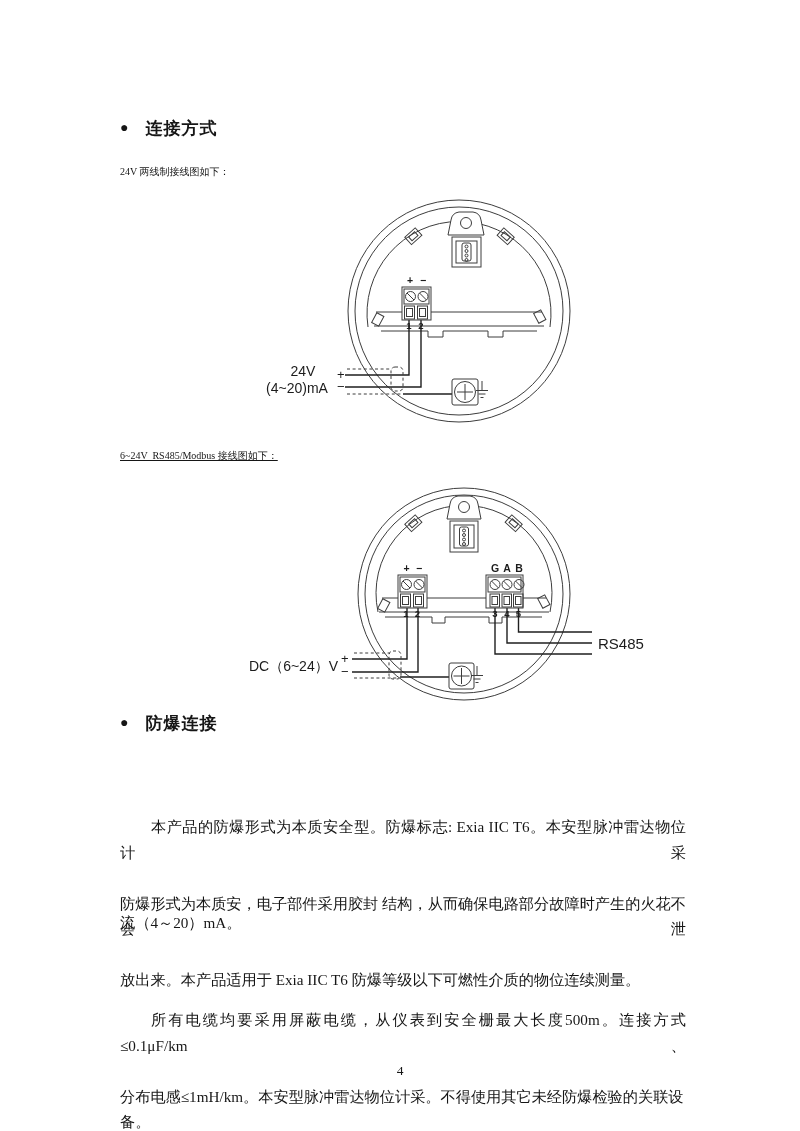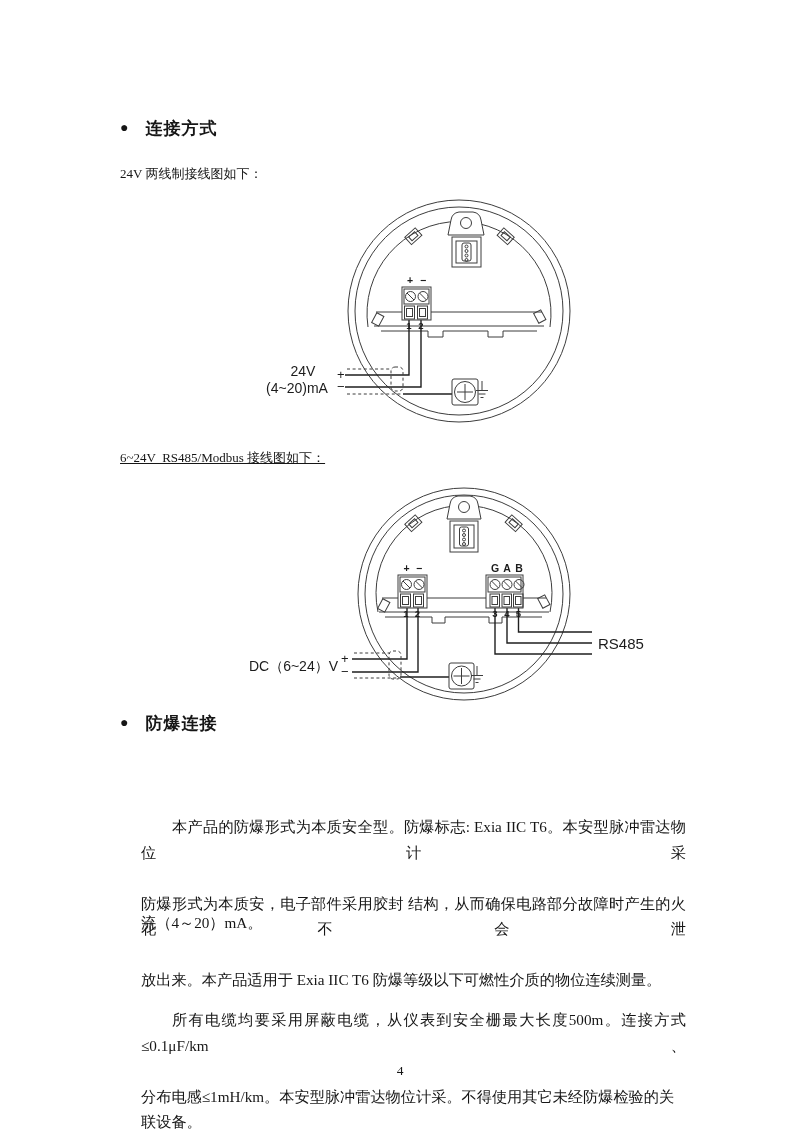--- a/index.html
+++ b/index.html
@@ -7,27 +7,27 @@
     position:relative; width:800px; height:1131px; margin:0 auto;
     background:#ffffff; overflow:hidden;
     font-family:"Liberation Serif", serif; color:#161616;
   }
   .heading {
     position:absolute; left:120px; display:flex; align-items:center; gap:16px;
     font-size:17px; font-weight:bold; letter-spacing:1px;
   }
   .heading .bullet { font-size:14px; line-height:1; transform:translateY(-1px); }
   .intro {
-    position:absolute; left:120px; font-size:13px; white-space:pre-wrap;
+    position:absolute; left:120px; font-size:10px; white-space:pre-wrap;
   }
   .para {
     position:absolute; left:120px; width:566px; font-size:15.2px;
     line-height:25.5px; white-space:pre-wrap;
   }
-  .pline { height:25.5px; overflow:visible;margin-left:21px; }
+  .pline { height:25.5px; overflow:visible; }
   .just  { text-align:justify; text-align-last:justify; }
   .indent{ text-indent:31px; }
   .pagenum {
     position:absolute; top:1063px; left:0; width:100%;
     text-align:center; font-size:13.5px;
   }
   .diag { position:absolute; }
   .ln { stroke:#3d3d3d; fill:none; stroke-width:1; }
   .wfill { fill:#ffffff; }
   .wire { stroke:#1f1f1f; stroke-width:1.4; }

